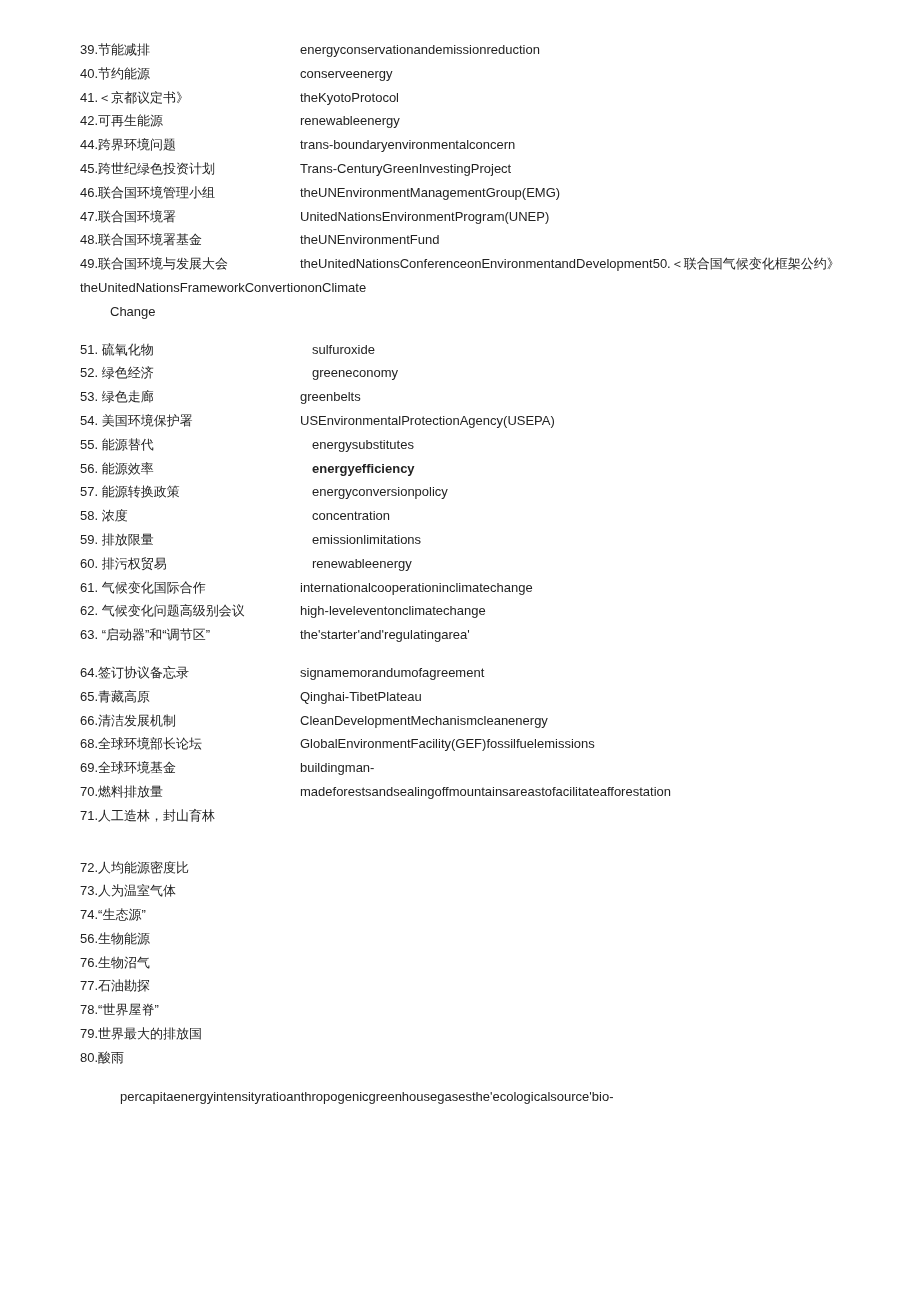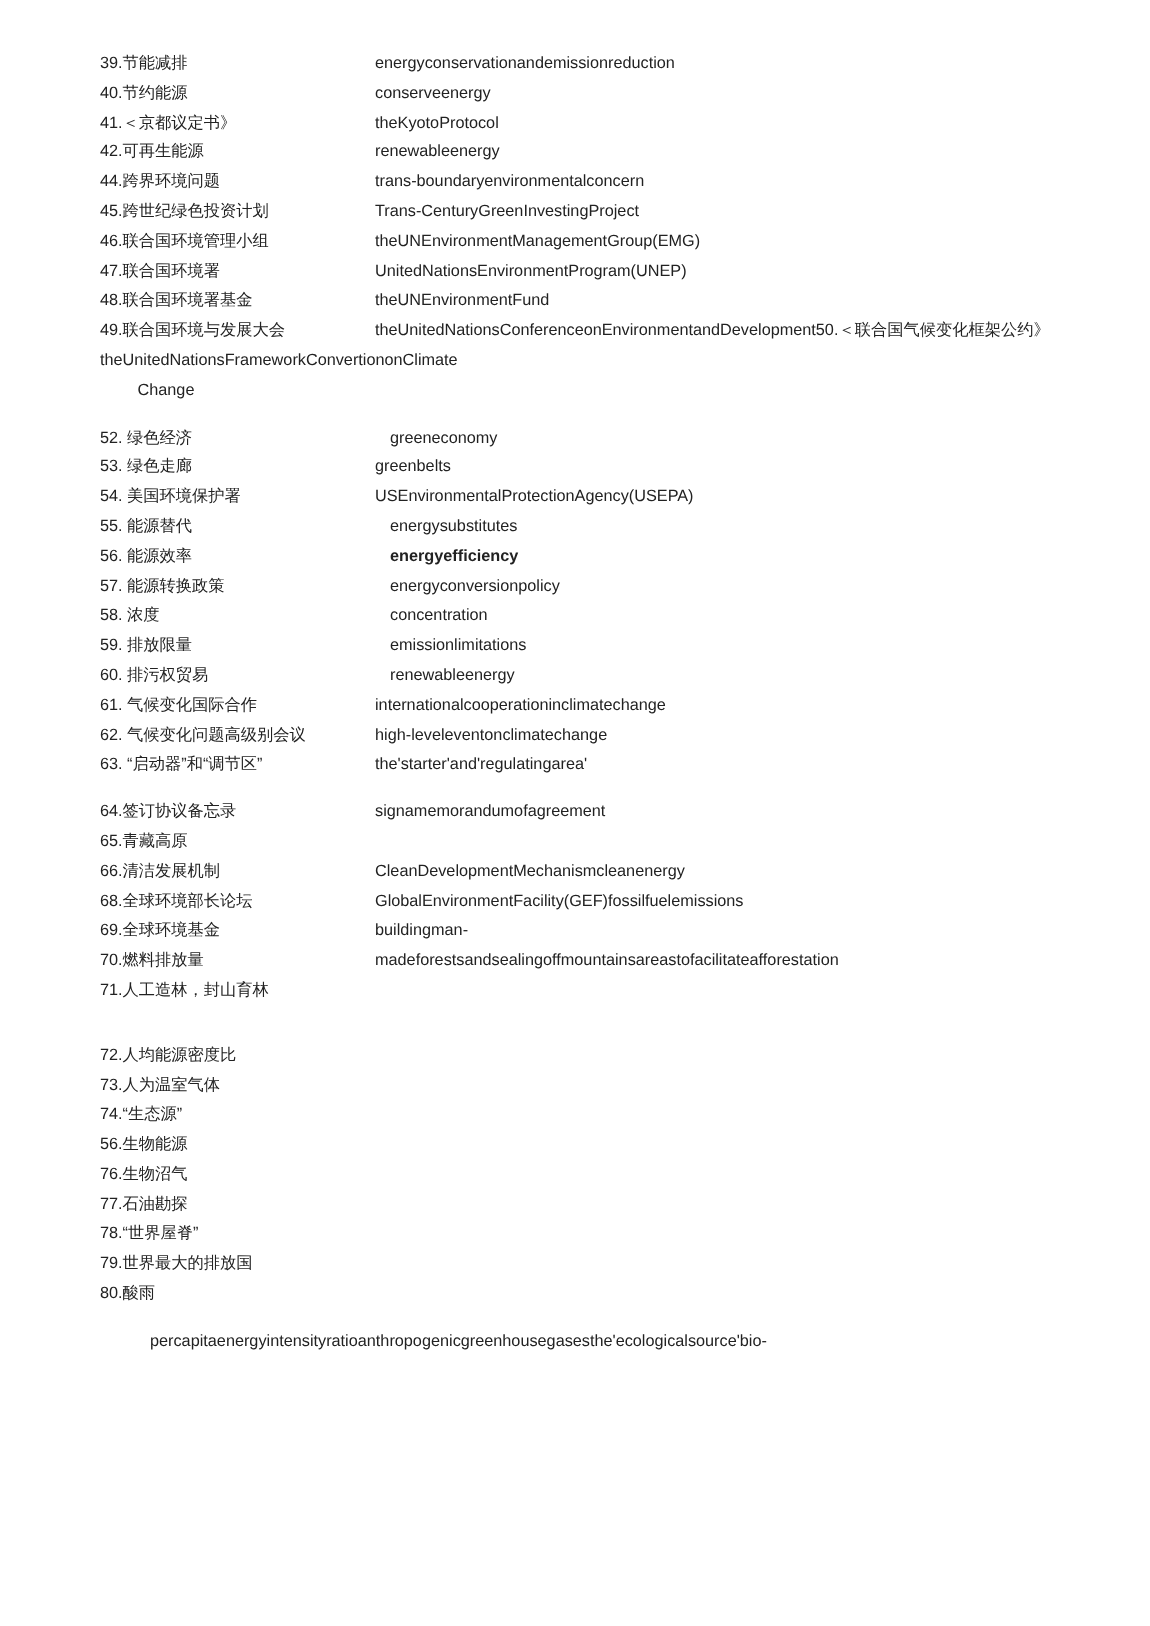--- a/index.html
+++ b/index.html
@@ -16,20 +16,21 @@
       min-height: 1301px;
       padding: 40px 80px 40px 80px;
     }
     .content-area {
       width: 100%;
     }
     .entry {
       display: flex;
       margin-bottom: 3px;
       line-height: 1.6;
+      justify-content: flex-end;
     }
     .entry-left {
       min-width: 220px;
       flex-shrink: 0;
     }
     .entry-right {
       flex: 1;
     }
     .continuation {
       display: block;
@@ -91,20 +92,24 @@
     <span class="entry-left"><span>49.</span><span>联合国环境与发展大会</span></span>
     <span class="entry-right">theUnitedNationsConferenceonEnvironmentandDevelopment50.＜联合国气候变化框架公约》</span>
   </div>
   <div class="continuation">theUnitedNationsFrameworkConvertiononClimate</div>
   <div class="continuation indented">Change</div>
 
   <div class="spacer"></div>
 
   <div id="entries-51-63">
       <div class="entry">
+        <span class="entry-left">51.  硫氧化物</span>
+        <span class="entry-right" style="padding-left: 12px;">sulfuroxide</span>
+      </div>
+      <div class="entry">
         <span class="entry-left">52.  绿色经济</span>
         <span class="entry-right" style="padding-left: 12px;">greeneconomy</span>
       </div>
       <div class="entry">
         <span class="entry-left">53.  绿色走廊</span>
         <span class="entry-right" style="">greenbelts</span>
       </div>
       <div class="entry">
         <span class="entry-left">54.  美国环境保护署</span>
         <span class="entry-right" style="">USEnvironmentalProtectionAgency(USEPA)</span>
@@ -149,20 +154,21 @@
 
   <div class="spacer"></div>
 
   <div id="entries-64-71">
       <div class="entry">
         <span class="entry-left">64.签订协议备忘录</span>
         <span class="entry-right">signamemorandumofagreement</span>
       </div>
       <div class="entry">
         <span class="entry-left">65.青藏高原</span>
+        <span class="entry-right">Qinghai-TibetPlateau</span>
       </div>
       <div class="entry">
         <span class="entry-left">66.清洁发展机制</span>
         <span class="entry-right">CleanDevelopmentMechanismcleanenergy</span>
       </div>
       <div class="entry">
         <span class="entry-left">68.全球环境部长论坛</span>
         <span class="entry-right">GlobalEnvironmentFacility(GEF)fossilfuelemissions</span>
       </div>
       <div class="entry">

